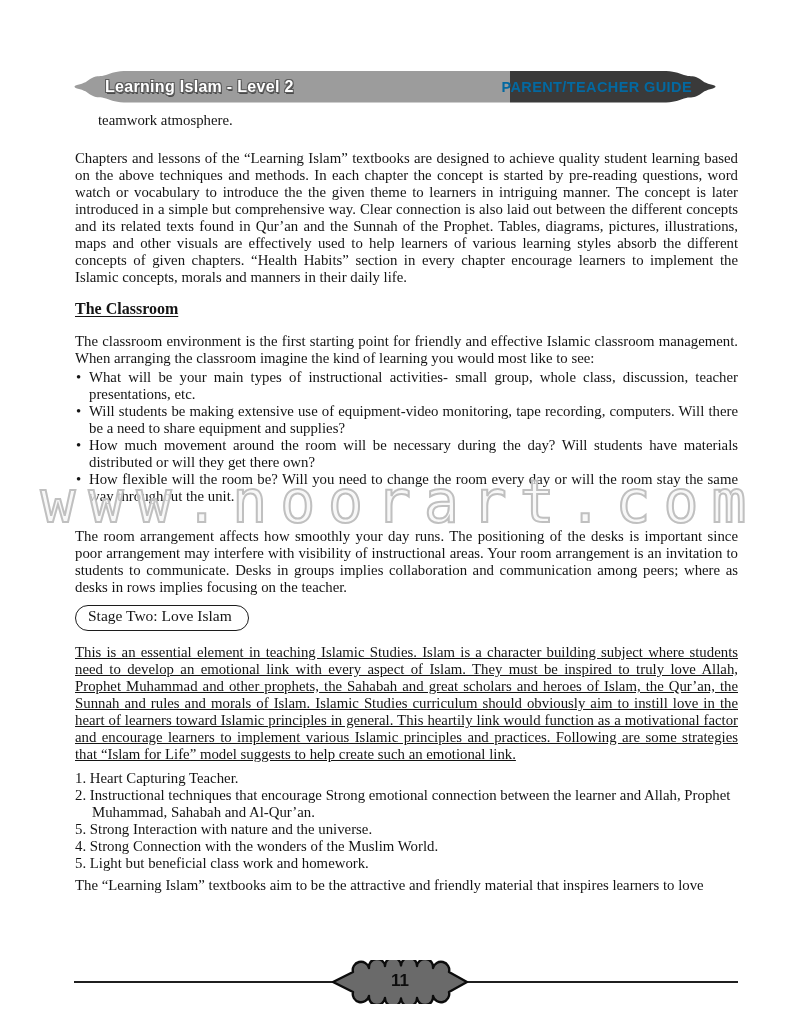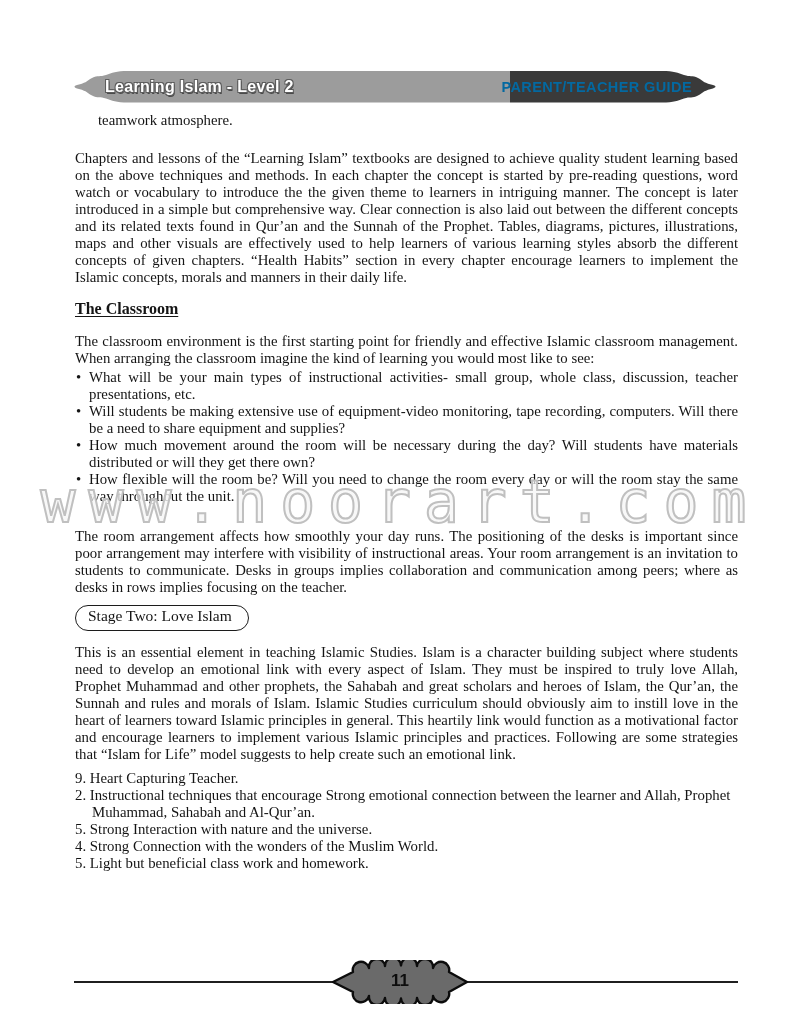--- a/index.html
+++ b/index.html
@@ -42,21 +42,21 @@
   ul.bullets { margin:2px 0 0 0; padding:0; list-style:none; }
   ul.bullets li { position:relative; padding-left:14px; margin:0; }
   ul.bullets .b { position:absolute; left:1px; top:0; }
   .para-room { margin-top:23px !important; }
   .stage-box {
     display:inline-block; margin-top:9px;
     border:1.5px solid #1c1c1c; border-radius:13px;
     padding:0 16px 4px 12px; font-size:15.5px; line-height:20px;
     background:#ffffff;
   }
-  .para-stage { margin-top:13px !important; }
+  .para-stage { margin-top:13px !important;text-decoration:underline; }
   ol.numlist { margin:7px 0 0 0; padding:0; list-style:none; }
   ol.numlist li { margin:0; padding-left:17px; text-indent:-17px; text-align:left; }
   .closing { margin-top:5px !important; text-align:left; }
 
   
   .watermark {
     position:absolute; left:0; top:472px; width:800px;
     text-align:center; white-space:nowrap; z-index:3;
     font-family:"DejaVu Sans Mono",monospace;
     font-size:58px; letter-spacing:13px; line-height:60px;
@@ -138,27 +138,28 @@
 
     <p class="para-room">The room arrangement affects how smoothly your day runs. The positioning of the desks is important since poor arrangement may interfere with visibility of instructional areas. Your room arrangement is an invitation to students to communicate. Desks in groups implies collaboration and communication among peers; where as desks in rows implies focusing on the teacher.</p>
 
     <div class="stage-box">
       <span>Stage Two: Love Islam</span>
     </div>
 
     <p class="para-stage">This is an essential element in teaching Islamic Studies. Islam is a character building subject where students need to develop an emotional link with every aspect of Islam. They must be inspired to truly love Allah, Prophet Muhammad and other prophets, the Sahabah and great scholars and heroes of Islam, the Qur’an, the Sunnah and rules and morals of Islam. Islamic Studies curriculum should obviously aim to instill love in the heart of learners toward Islamic principles in general. This heartily link would function as a motivational factor and encourage learners to implement various Islamic principles and practices. Following are some strategies that “Islam for Life” model suggests to help create such an emotional link.</p>
 
     <ol class="numlist">
-      <li>9. Heart Capturing Teacher.</li>
+      <li>1. Heart Capturing Teacher.</li>
       <li>2. Instructional techniques that encourage Strong emotional connection between the learner and Allah, Prophet Muhammad, Sahabah and Al-Qur’an.</li>
       <li>5. Strong Interaction with nature and the universe.</li>
       <li>4. Strong Connection with the wonders of the Muslim World.</li>
       <li>5. Light but beneficial class work and homework.</li>
     </ol>
 
+    <p class="closing">The “Learning Islam” textbooks aim to be the attractive and friendly material that inspires learners to love</p>
   </main>
 
   <div class="watermark">www.noorart.com</div>
 
   <footer>
     <div class="footer-rule"></div>
     <div class="page-badge">
       <svg width="144" height="44" viewBox="0 0 144 44" aria-hidden="true">
         <path d="M 5 22
                  L 25 12

